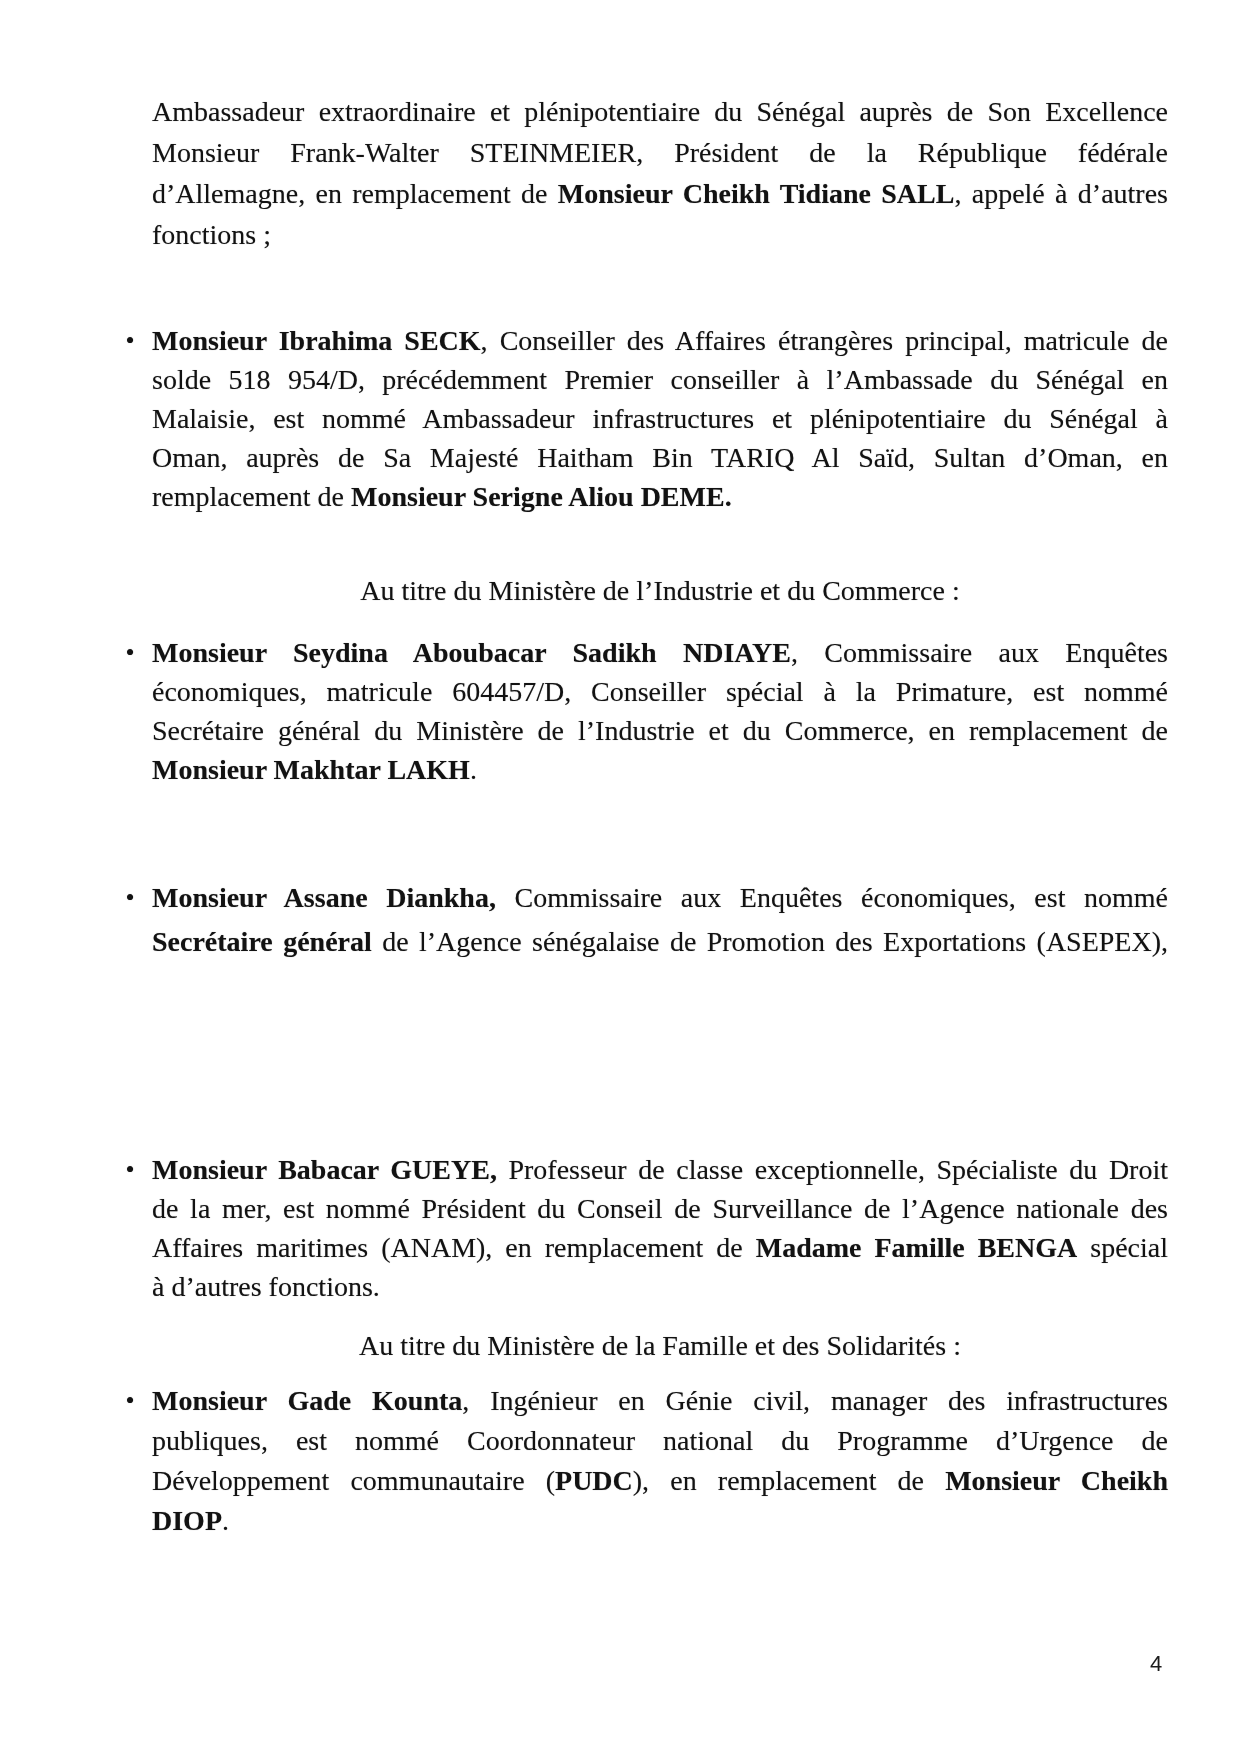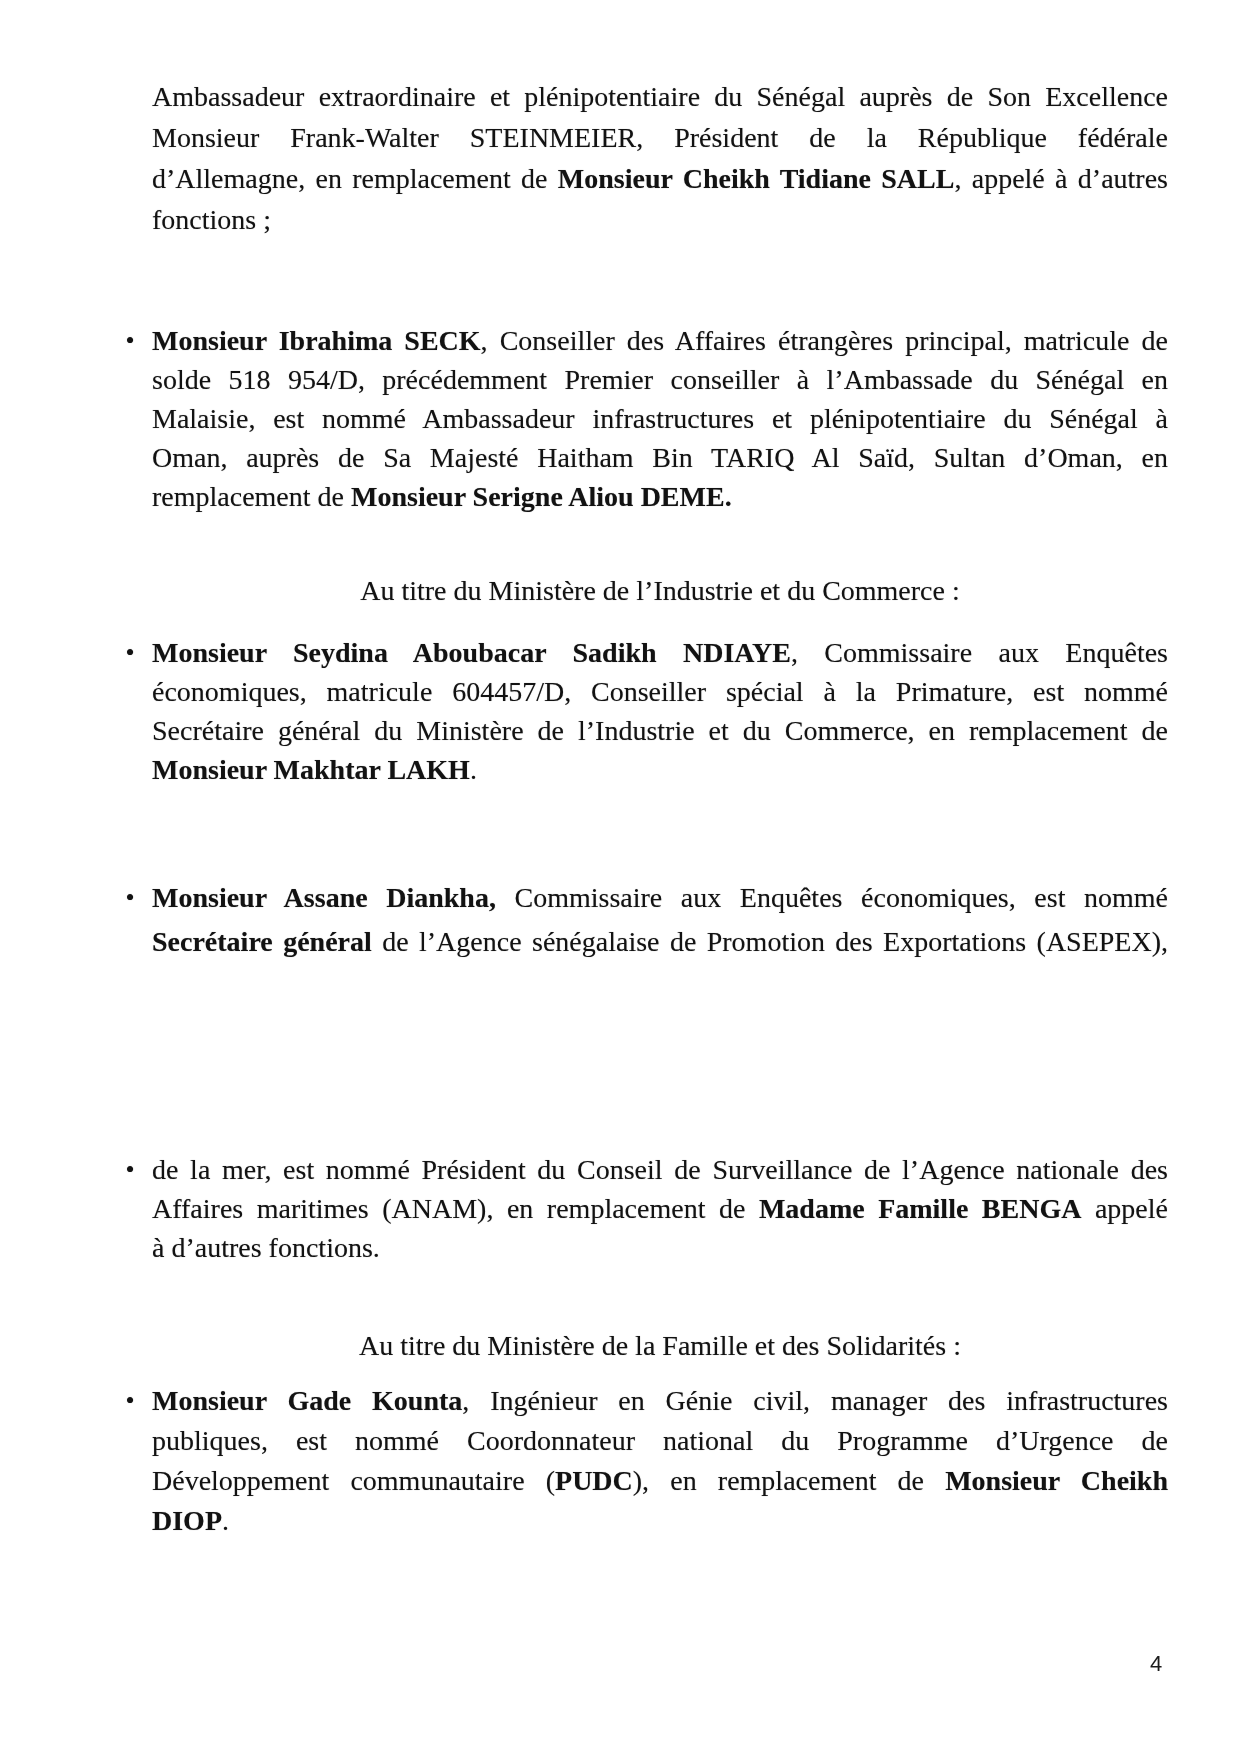--- a/index.html
+++ b/index.html
@@ -62,21 +62,21 @@
     font-family: "Liberation Sans", sans-serif;
     font-size: 22px;
     color: #1c1c1c;
   }
 </style>
 </head>
 <body>
 
 <div class="page">
   <div class="pagenum">4</div>
-<div class="para body" style="top: 76px; line-height: 41px;">
+<div class="para body" style="top: 91px; line-height: 41px;">
       <div class="line"><span class="seg">Ambassadeur extraordinaire et plénipotentiaire du Sénégal auprès de Son Excellence</span></div>
       <div class="line"><span class="seg">Monsieur Frank-Walter STEINMEIER, Président de la République fédérale</span></div>
       <div class="line"><span class="seg">d’Allemagne, en remplacement de </span><span class="seg b">Monsieur Cheikh Tidiane SALL</span><span class="seg">, appelé à d’autres</span></div>
       <div class="line last"><span class="seg">fonctions ;</span></div>
     </div>
     <div class="para bullet" style="top: 321px; line-height: 39px;">
       <span class="bullet-marker">•</span>
       <div class="line"><span class="seg b">Monsieur Ibrahima SECK</span><span class="seg">, Conseiller des Affaires étrangères principal, matricule de</span></div>
       <div class="line"><span class="seg">solde 518 954/D, précédemment Premier conseiller à l’Ambassade du Sénégal en</span></div>
       <div class="line"><span class="seg">Malaisie, est nommé Ambassadeur infrastructures et plénipotentiaire du Sénégal à</span></div>
@@ -93,22 +93,23 @@
       <div class="line"><span class="seg">Secrétaire général du Ministère de l’Industrie et du Commerce, en remplacement de</span></div>
       <div class="line last"><span class="seg b">Monsieur Makhtar LAKH</span><span class="seg">.</span></div>
     </div>
     <div class="para bullet" style="top: 876px; line-height: 44px;">
       <span class="bullet-marker">•</span>
       <div class="line"><span class="seg b">Monsieur Assane Diankha,</span><span class="seg"> Commissaire aux Enquêtes économiques, est nommé</span></div>
       <div class="line"><span class="seg b">Secrétaire général</span><span class="seg"> de l’Agence sénégalaise de Promotion des Exportations (ASEPEX),</span></div>
     </div>
     <div class="para bullet" style="top: 1150px; line-height: 39px;">
       <span class="bullet-marker">•</span>
+      <div class="line"><span class="seg b">Monsieur Babacar GUEYE,</span><span class="seg"> Professeur de classe exceptionnelle, Spécialiste du Droit</span></div>
       <div class="line"><span class="seg">de la mer, est nommé Président du Conseil de Surveillance de l’Agence nationale des</span></div>
-      <div class="line"><span class="seg">Affaires maritimes (ANAM), en remplacement de </span><span class="seg b">Madame Famille BENGA</span><span class="seg"> appelé</span></div>
+      <div class="line"><span class="seg">Affaires maritimes (ANAM), en remplacement de </span><span class="seg b">Madame Famille BENGA</span><span class="seg"> spécial</span></div>
       <div class="line last"><span class="seg">à d’autres fonctions.</span></div>
     </div>
     <div class="para heading" style="top: 1326px; line-height: 39px;">
       <div class="line"><span class="seg">Au titre du Ministère de la Famille et des Solidarités :</span></div>
     </div>
     <div class="para bullet" style="top: 1381px; line-height: 40px;">
       <span class="bullet-marker">•</span>
       <div class="line"><span class="seg b">Monsieur Gade Kounta</span><span class="seg">, Ingénieur en Génie civil, manager des infrastructures</span></div>
       <div class="line"><span class="seg">publiques, est nommé Coordonnateur national du Programme d’Urgence de</span></div>
       <div class="line"><span class="seg">Développement communautaire (</span><span class="seg b">PUDC</span><span class="seg">), en remplacement de </span><span class="seg b">Monsieur Cheikh</span></div>

